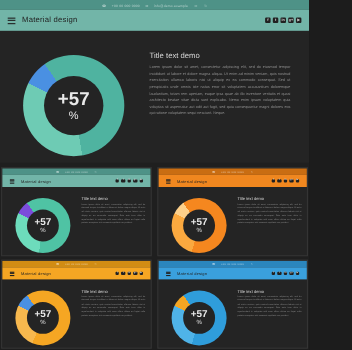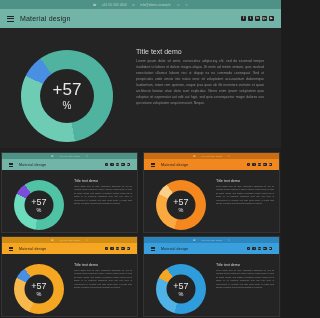--- a/index.html
+++ b/index.html
@@ -30,21 +30,21 @@
        font-size:3.4px;line-height:1;color:#cfcfcf;font-weight:bold;}
 
   .body{position:relative;width:100%;}
 
   
   .donut{position:relative;border-radius:50%;}
   .donut .hole{position:absolute;border-radius:50%;background:#242424;
                left:50%;top:50%;transform:translate(-50%,-50%);
                display:flex;flex-direction:column;align-items:center;
                justify-content:center;}
-  .dval{color:#e9e9e9;font-weight:400;line-height:1;}
+  .dval{color:#e9e9e9;font-weight:700;line-height:1;}
   .dpct{color:#e9e9e9;line-height:1;}
 
   
   .txtcol{position:absolute;}
   .ttitle{color:#d8d8d8;margin:0 0 4px 0;}
   .tbody{color:#8e8e8e;margin:0;text-align:justify;}
 
   
   #hero{left:0;top:0;width:281px;height:148px;border:none;background:#242424;}
   #hero .topstrip{background:#4e9287;}

